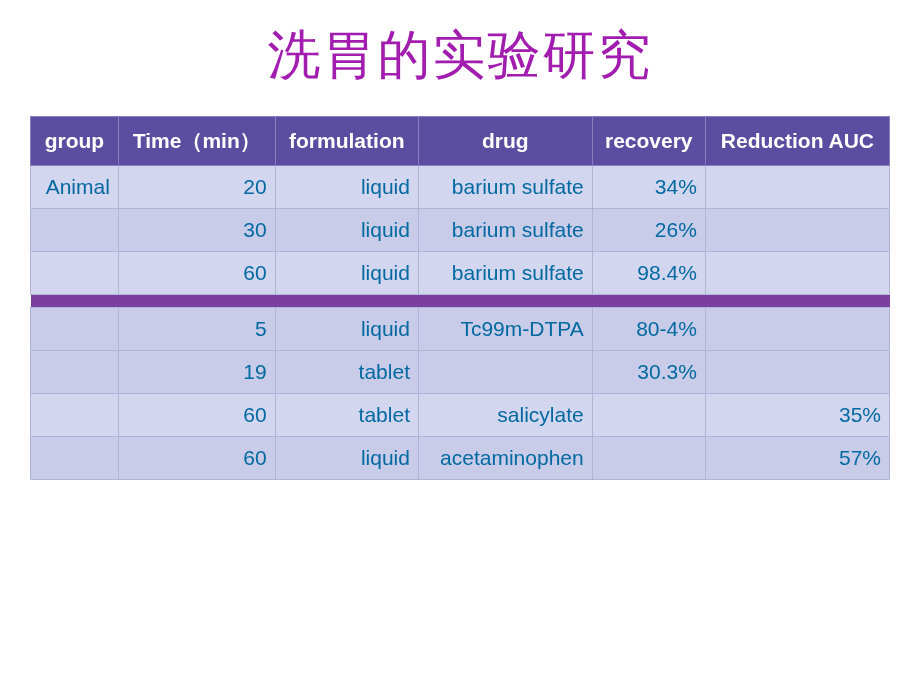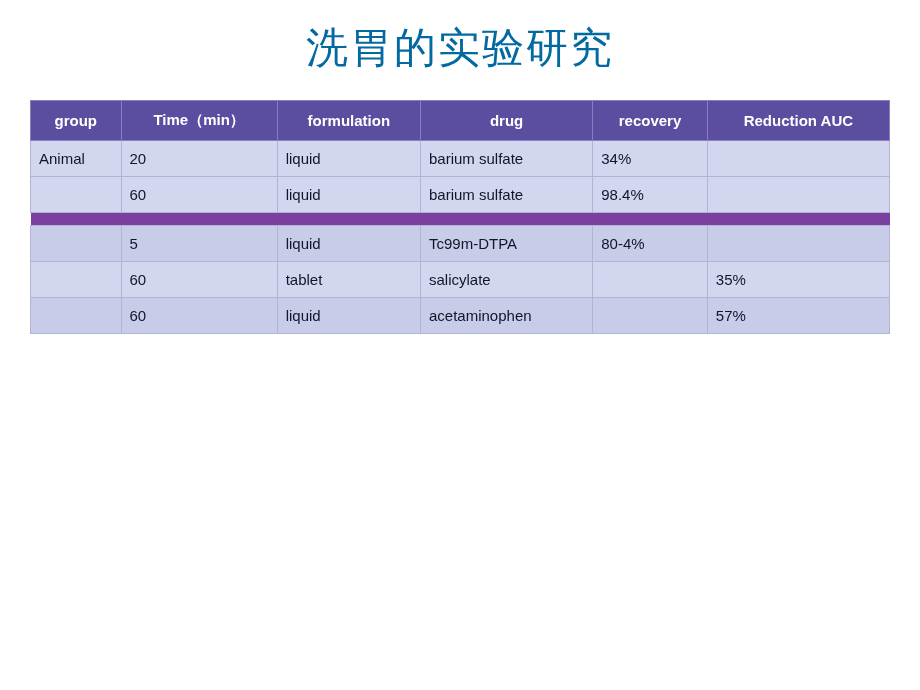--- a/index.html
+++ b/index.html
@@ -9,35 +9,35 @@
       height: 690px;
       background: #ffffff;
       font-family: Arial, sans-serif;
       display: flex;
       flex-direction: column;
       align-items: center;
       padding: 20px 30px;
     }
 
     .title {
-      font-size: 42px;
+      font-size: 53px;
       font-weight: normal;
-      color: #0369a1;
+      color: #a21caf;
       margin-bottom: 24px;
       letter-spacing: 2px;
     }
 
     .table-wrapper {
       width: 100%;
     }
 
     table {
       width: 100%;
       border-collapse: collapse;
-      font-size: 15px;
+      font-size: 21px;
     }
 
     thead tr {
       background-color: #5b4ea0;
       color: #ffffff;
     }
 
     thead th {
       padding: 10px 8px;
       text-align: center;
@@ -55,23 +55,23 @@
       height: 10px;
     }
 
     tbody tr.divider-row td {
       padding: 6px;
       border: none;
     }
 
     tbody td {
       padding: 9px 8px;
-      text-align: left;
+      text-align: right;
       border: 1px solid #b0b5d8;
-      color: #0f172a;
+      color: #0369a1;
       vertical-align: middle;
     }
 
     tbody tr:nth-child(even):not(.divider-row) {
       background-color: #c8cce8;
     }
   </style>
 </head>
 <body>
 
@@ -91,37 +91,53 @@
     </thead>
     <tbody id="table-body">
     <tr style="background-color: rgb(210, 214, 238);">
       <td>Animal</td>
       <td>20</td>
       <td>liquid</td>
       <td>barium sulfate</td>
       <td>34%</td>
       <td></td>
     </tr>
+        <tr style="background-color: rgb(200, 204, 232);">
+      <td></td>
+      <td>30</td>
+      <td>liquid</td>
+      <td>barium sulfate</td>
+      <td>26%</td>
+      <td></td>
+    </tr>
         <tr style="background-color: rgb(210, 214, 238);">
       <td></td>
       <td>60</td>
       <td>liquid</td>
       <td>barium sulfate</td>
       <td>98.4%</td>
       <td></td>
     </tr>
         <tr class="divider-row">
           <td colspan="6"></td>
         </tr>
         <tr style="background-color: rgb(200, 204, 232);">
       <td></td>
       <td>5</td>
       <td>liquid</td>
       <td>Tc99m-DTPA</td>
       <td>80-4%</td>
+      <td></td>
+    </tr>
+        <tr style="background-color: rgb(200, 204, 232);">
+      <td></td>
+      <td>19</td>
+      <td>tablet</td>
+      <td></td>
+      <td>30.3%</td>
       <td></td>
     </tr>
         <tr style="background-color: rgb(210, 214, 238);">
       <td></td>
       <td>60</td>
       <td>tablet</td>
       <td>salicylate</td>
       <td></td>
       <td>35%</td>
     </tr>

